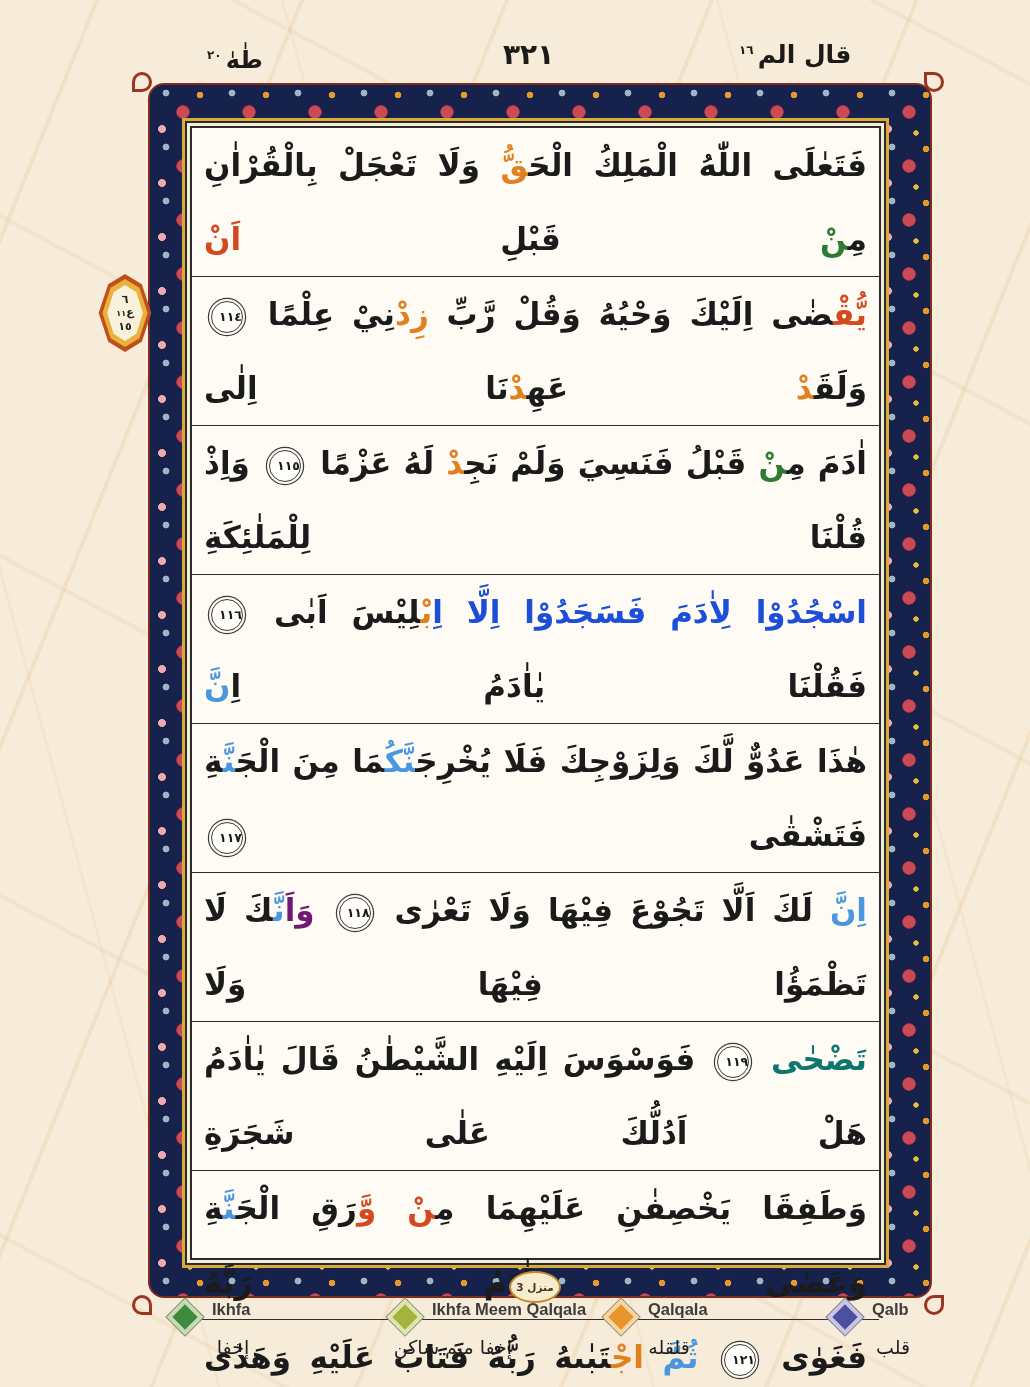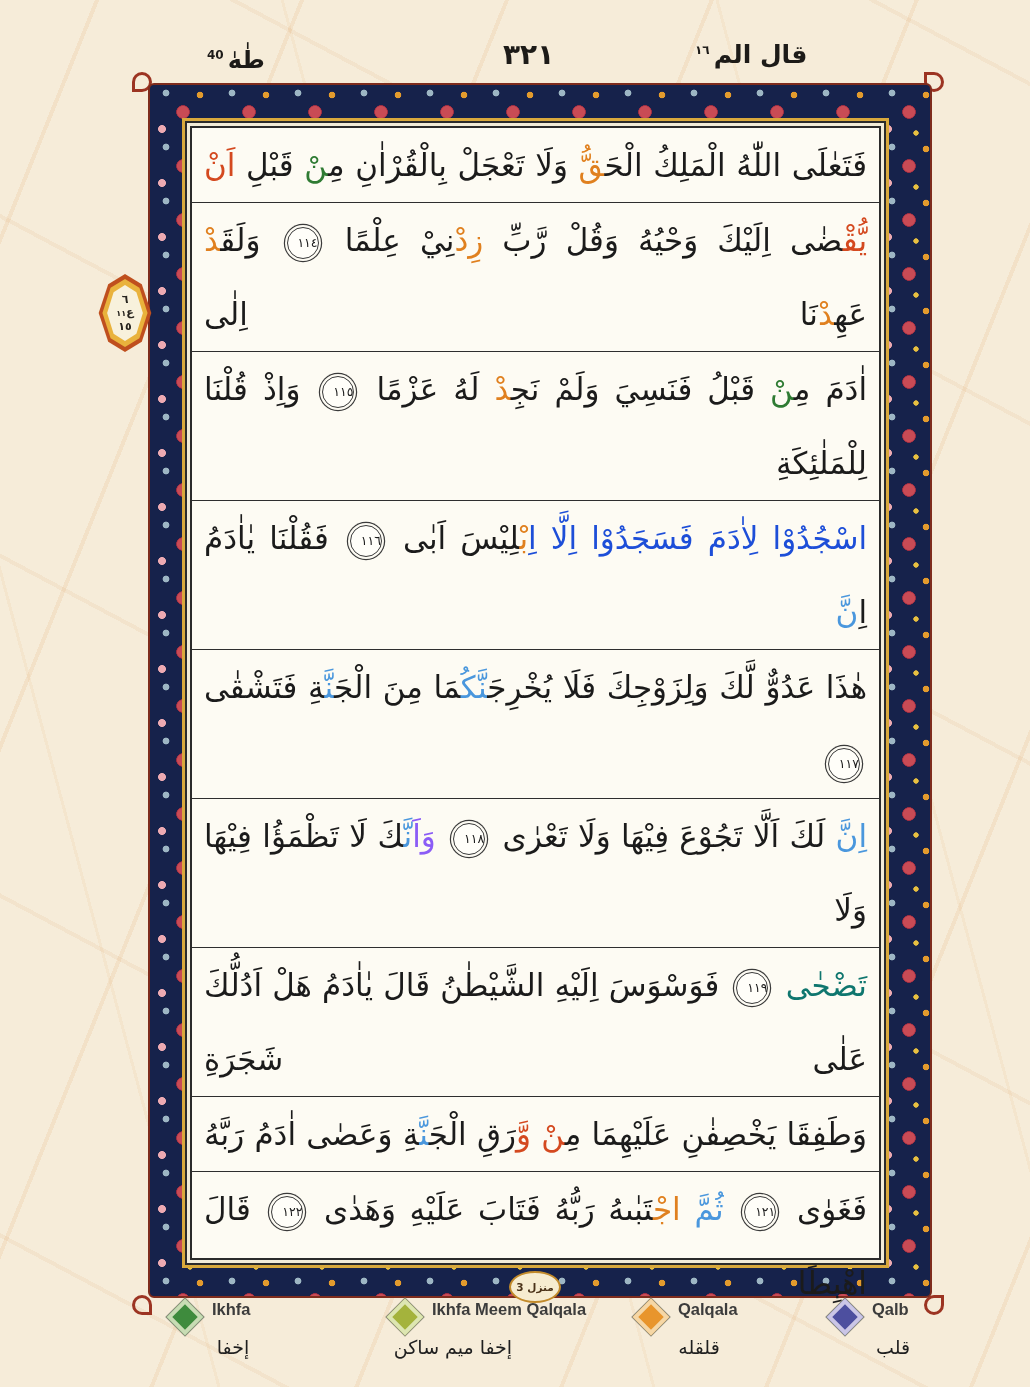--- a/index.html
+++ b/index.html
@@ -7,38 +7,39 @@
     position:relative; width:1030px; height:1387px; overflow:hidden;
     background-color:#f6ecd9;
     background-image:
       repeating-linear-gradient(112deg, rgba(223,158,92,0) 0 88px, rgba(223,158,92,.14) 88px 92px, rgba(223,158,92,0) 92px 190px),
       repeating-linear-gradient(28deg, rgba(214,150,88,0) 0 132px, rgba(214,150,88,.10) 132px 136px, rgba(214,150,88,0) 136px 300px),
       repeating-linear-gradient(75deg, rgba(230,180,120,0) 0 210px, rgba(230,180,120,.12) 210px 213px, rgba(230,180,120,0) 213px 420px);
     font-family:"DejaVu Sans", sans-serif;
   }
   
   .hdr{position:absolute; color:#1d1b18; font-weight:700; white-space:nowrap;}
-  .hdr-juz{left:691px; top:40px; font-size:25px; direction:rtl;}
+  .hdr-juz{left:735px; top:40px; font-size:25px; direction:rtl;}
   .hdr-page{left:503px; top:38px; font-size:28px; letter-spacing:2px;}
   .hdr-surah{left:203px; top:46px; font-size:24px; direction:rtl;}
   .sup{font-size:12px; vertical-align:super; margin:0 4px;}
   
   .frame{
     position:absolute; left:148px; top:83px; width:784px; height:1215px;
-    box-sizing:border-box; border:2px solid #7e2c1d; border-radius:6px;
+    box-sizing:border-box; border:2px solid #7e2c1d; border-radius:16px;
     padding:41px 49px 36px 40px;
     background-color:#16224b;
     background-image:
       radial-gradient(circle 9px at 33px 27px, #c94b55 0 62%, #8e2740 75%, rgba(0,0,0,0) 78%),
       radial-gradient(circle 6px at 12px 44px, #edaab2 0 60%, rgba(0,0,0,0) 72%),
       radial-gradient(circle 5px at 50px 10px, #e39b2d 0 60%, rgba(0,0,0,0) 72%),
       radial-gradient(circle 5px at 16px 8px, #9db6c4 0 62%, rgba(0,0,0,0) 74%),
       radial-gradient(circle 4px at 58px 40px, #6d8c3a 0 60%, rgba(0,0,0,0) 74%),
       radial-gradient(circle 4px at 40px 48px, #e8c040 0 60%, rgba(0,0,0,0) 74%);
     background-size:66px 54px;
+    font-weight:bold;
   }
   .corner-hook{position:absolute; width:14px; height:14px; border:3px solid #9c3422;
     border-radius:50% 50% 50% 0; background:rgba(0,0,0,0);}
   .hook-tl{left:132px; top:72px;}
   .hook-tr{left:924px; top:72px; transform:rotate(90deg);}
   .hook-bl{left:132px; top:1295px; transform:rotate(-90deg);}
   .hook-br{left:924px; top:1295px; transform:rotate(180deg);}
   
   .panel{
     position:relative; width:100%; height:100%; box-sizing:border-box;
@@ -71,53 +72,53 @@
   .medallion .t small{font-size:8px;font-weight:700;}
   
   .manzil{
     position:absolute; left:509px; top:1271px; width:48px; height:28px;
     background:#f6ecd0; border:2px solid #c28a2a; border-radius:50%;
     display:flex; align-items:center; justify-content:center;
     font-size:10.5px; font-weight:700; color:#4a3218; direction:rtl; z-index:3;
   }
   
   .legend-item{position:absolute; top:1300px; width:215px;}
-  .li-0{left:168px;} .li-1{left:388px;} .li-2{left:634px;} .li-3{left:828px;}
+  .li-0{left:168px;} .li-1{left:388px;} .li-2{left:604px;} .li-3{left:828px;}
   .leg-row{display:flex; align-items:flex-start; gap:10px;}
   .diamond{width:18px; height:18px; transform:rotate(45deg); flex:0 0 auto;
     box-shadow:0 0 0 1px #8a8a7a; margin:4px;}
   .leg-en{font-family:"Liberation Sans", sans-serif; font-weight:700; font-size:16.5px; color:#3c3c3c;}
   .leg-ar{direction:rtl; text-align:center; font-size:19px; color:#1f1f1f; margin:2px 0 0 0; width:130px;}
 </style>
 </head>
 <body>
 
 <div class="page">
 
   <div class="hdr hdr-juz">
     <span>قال الم</span><span class="sup">١٦</span>
   </div>
   <div class="hdr hdr-page">٣٢١</div>
   <div class="hdr hdr-surah">
-    <span>طٰهٰ</span><span class="sup">40</span>
+    <span>طٰهٰ</span><span class="sup">٢٠</span>
   </div>
 
   <div class="corner-hook hook-tl"></div>
   <div class="corner-hook hook-tr"></div>
   <div class="corner-hook hook-bl"></div>
   <div class="corner-hook hook-br"></div>
 
   <div class="frame">
     <div class="panel">
         <div class="qline"><span style="color: rgb(27, 27, 27);">فَتَعٰلَى اللّٰهُ الْمَلِكُ الْحَ</span><span style="color: rgb(224, 128, 31);">قُّ</span><span style="color: rgb(27, 27, 27);"> وَلَا تَعْجَلْ بِالْقُرْاٰنِ مِ</span><span style="color: rgb(47, 123, 51);">نْ</span><span style="color: rgb(27, 27, 27);"> قَبْلِ </span><span style="color: rgb(212, 73, 31);">اَنْ</span></div>
         <div class="qline"><span style="color: rgb(212, 73, 31);">يُّقْ</span><span style="color: rgb(27, 27, 27);">ضٰى اِلَيْكَ وَحْيُهُ وَقُلْ رَّبِّ </span><span style="color: rgb(224, 128, 31);">زِدْ</span><span style="color: rgb(27, 27, 27);">نِيْ عِلْمًا </span><span class="ayah">١١٤</span><span style="color: rgb(27, 27, 27);"> وَلَقَ</span><span style="color: rgb(224, 128, 31);">دْ</span><span style="color: rgb(27, 27, 27);"> عَهِ</span><span style="color: rgb(224, 128, 31);">دْ</span><span style="color: rgb(27, 27, 27);">نَا اِلٰى</span></div>
         <div class="qline"><span style="color: rgb(27, 27, 27);">اٰدَمَ مِ</span><span style="color: rgb(47, 123, 51);">نْ</span><span style="color: rgb(27, 27, 27);"> قَبْلُ فَنَسِيَ وَلَمْ نَجِ</span><span style="color: rgb(224, 128, 31);">دْ</span><span style="color: rgb(27, 27, 27);"> لَهُ عَزْمًا </span><span class="ayah">١١٥</span><span style="color: rgb(27, 27, 27);"> وَاِذْ قُلْنَا لِلْمَلٰئِكَةِ</span></div>
         <div class="qline"><span style="color: #1d4ed8;">اسْجُدُوْا لِاٰدَمَ فَسَجَدُوْا اِلَّا اِ</span><span style="color: rgb(224, 128, 31);">بْ</span><span style="color: rgb(27, 27, 27);">لِيْسَ اَبٰى </span><span class="ayah">١١٦</span><span style="color: rgb(27, 27, 27);"> فَقُلْنَا يٰاٰدَمُ اِ</span><span style="color: rgb(74, 151, 221);">نَّ</span></div>
         <div class="qline"><span style="color: rgb(27, 27, 27);">هٰذَا عَدُوٌّ لَّكَ وَلِزَوْجِكَ فَلَا يُخْرِجَ</span><span style="color: rgb(74, 151, 221);">نَّكُ</span><span style="color: rgb(27, 27, 27);">مَا مِنَ الْجَ</span><span style="color: rgb(74, 151, 221);">نَّ</span><span style="color: rgb(27, 27, 27);">ةِ فَتَشْقٰى </span><span class="ayah">١١٧</span></div>
-        <div class="qline"><span style="color: rgb(74, 151, 221);">اِنَّ</span><span style="color: rgb(27, 27, 27); margin-top: 44px;"> لَكَ اَلَّا تَجُوْعَ فِيْهَا وَلَا تَعْرٰى </span><span class="ayah">١١٨</span><span style="color: #8b5cf6;"> وَاَ</span><span style="color: rgb(74, 151, 221);">نَّ</span><span style="color: rgb(27, 27, 27);">كَ لَا تَظْمَؤُا فِيْهَا وَلَا</span></div>
+        <div class="qline"><span style="color: rgb(74, 151, 221);">اِنَّ</span><span style="color: rgb(27, 27, 27); margin-top: 44px;"> لَكَ اَلَّا تَجُوْعَ فِيْهَا وَلَا تَعْرٰى </span><span class="ayah">١١٨</span><span style="color: #701a75;"> وَاَ</span><span style="color: rgb(74, 151, 221);">نَّ</span><span style="color: rgb(27, 27, 27);">كَ لَا تَظْمَؤُا فِيْهَا وَلَا</span></div>
         <div class="qline"><span style="color: #0f766e;">تَضْحٰى </span><span class="ayah">١١٩</span><span style="color: rgb(27, 27, 27);"> فَوَسْوَسَ اِلَيْهِ الشَّيْطٰنُ قَالَ يٰاٰدَمُ هَلْ اَدُلُّكَ عَلٰى شَجَرَةِ</span></div>
         <div class="qline"><span style="color: rgb(27, 27, 27);">وَطَفِقَا يَخْصِفٰنِ عَلَيْهِمَا مِ</span><span style="color: rgb(212, 73, 31);">نْ وَّ</span><span style="color: rgb(27, 27, 27);">رَقِ الْجَ</span><span style="color: rgb(74, 151, 221);">نَّ</span><span style="color: rgb(27, 27, 27);">ةِ وَعَصٰى اٰدَمُ رَبَّهُ</span></div>
         <div class="qline"><span style="color: rgb(27, 27, 27);">فَغَوٰى </span><span class="ayah">١٢١</span><span style="color: rgb(27, 27, 27);"> </span><span style="color: rgb(74, 151, 221);">ثُمَّ</span><span style="color: rgb(27, 27, 27);"> </span><span style="color: rgb(224, 128, 31);">اجْ</span><span style="color: rgb(27, 27, 27);">تَبٰىهُ رَبُّهُ فَتَابَ عَلَيْهِ وَهَدٰى </span><span class="ayah">١٢٢</span><span style="color: rgb(27, 27, 27);"> قَالَ اهْبِطَا</span></div>
       </div>
   </div>
 
   <div class="medallion">
     <div class="l1"></div>
     <div class="l2"></div>
     <div class="l3">

